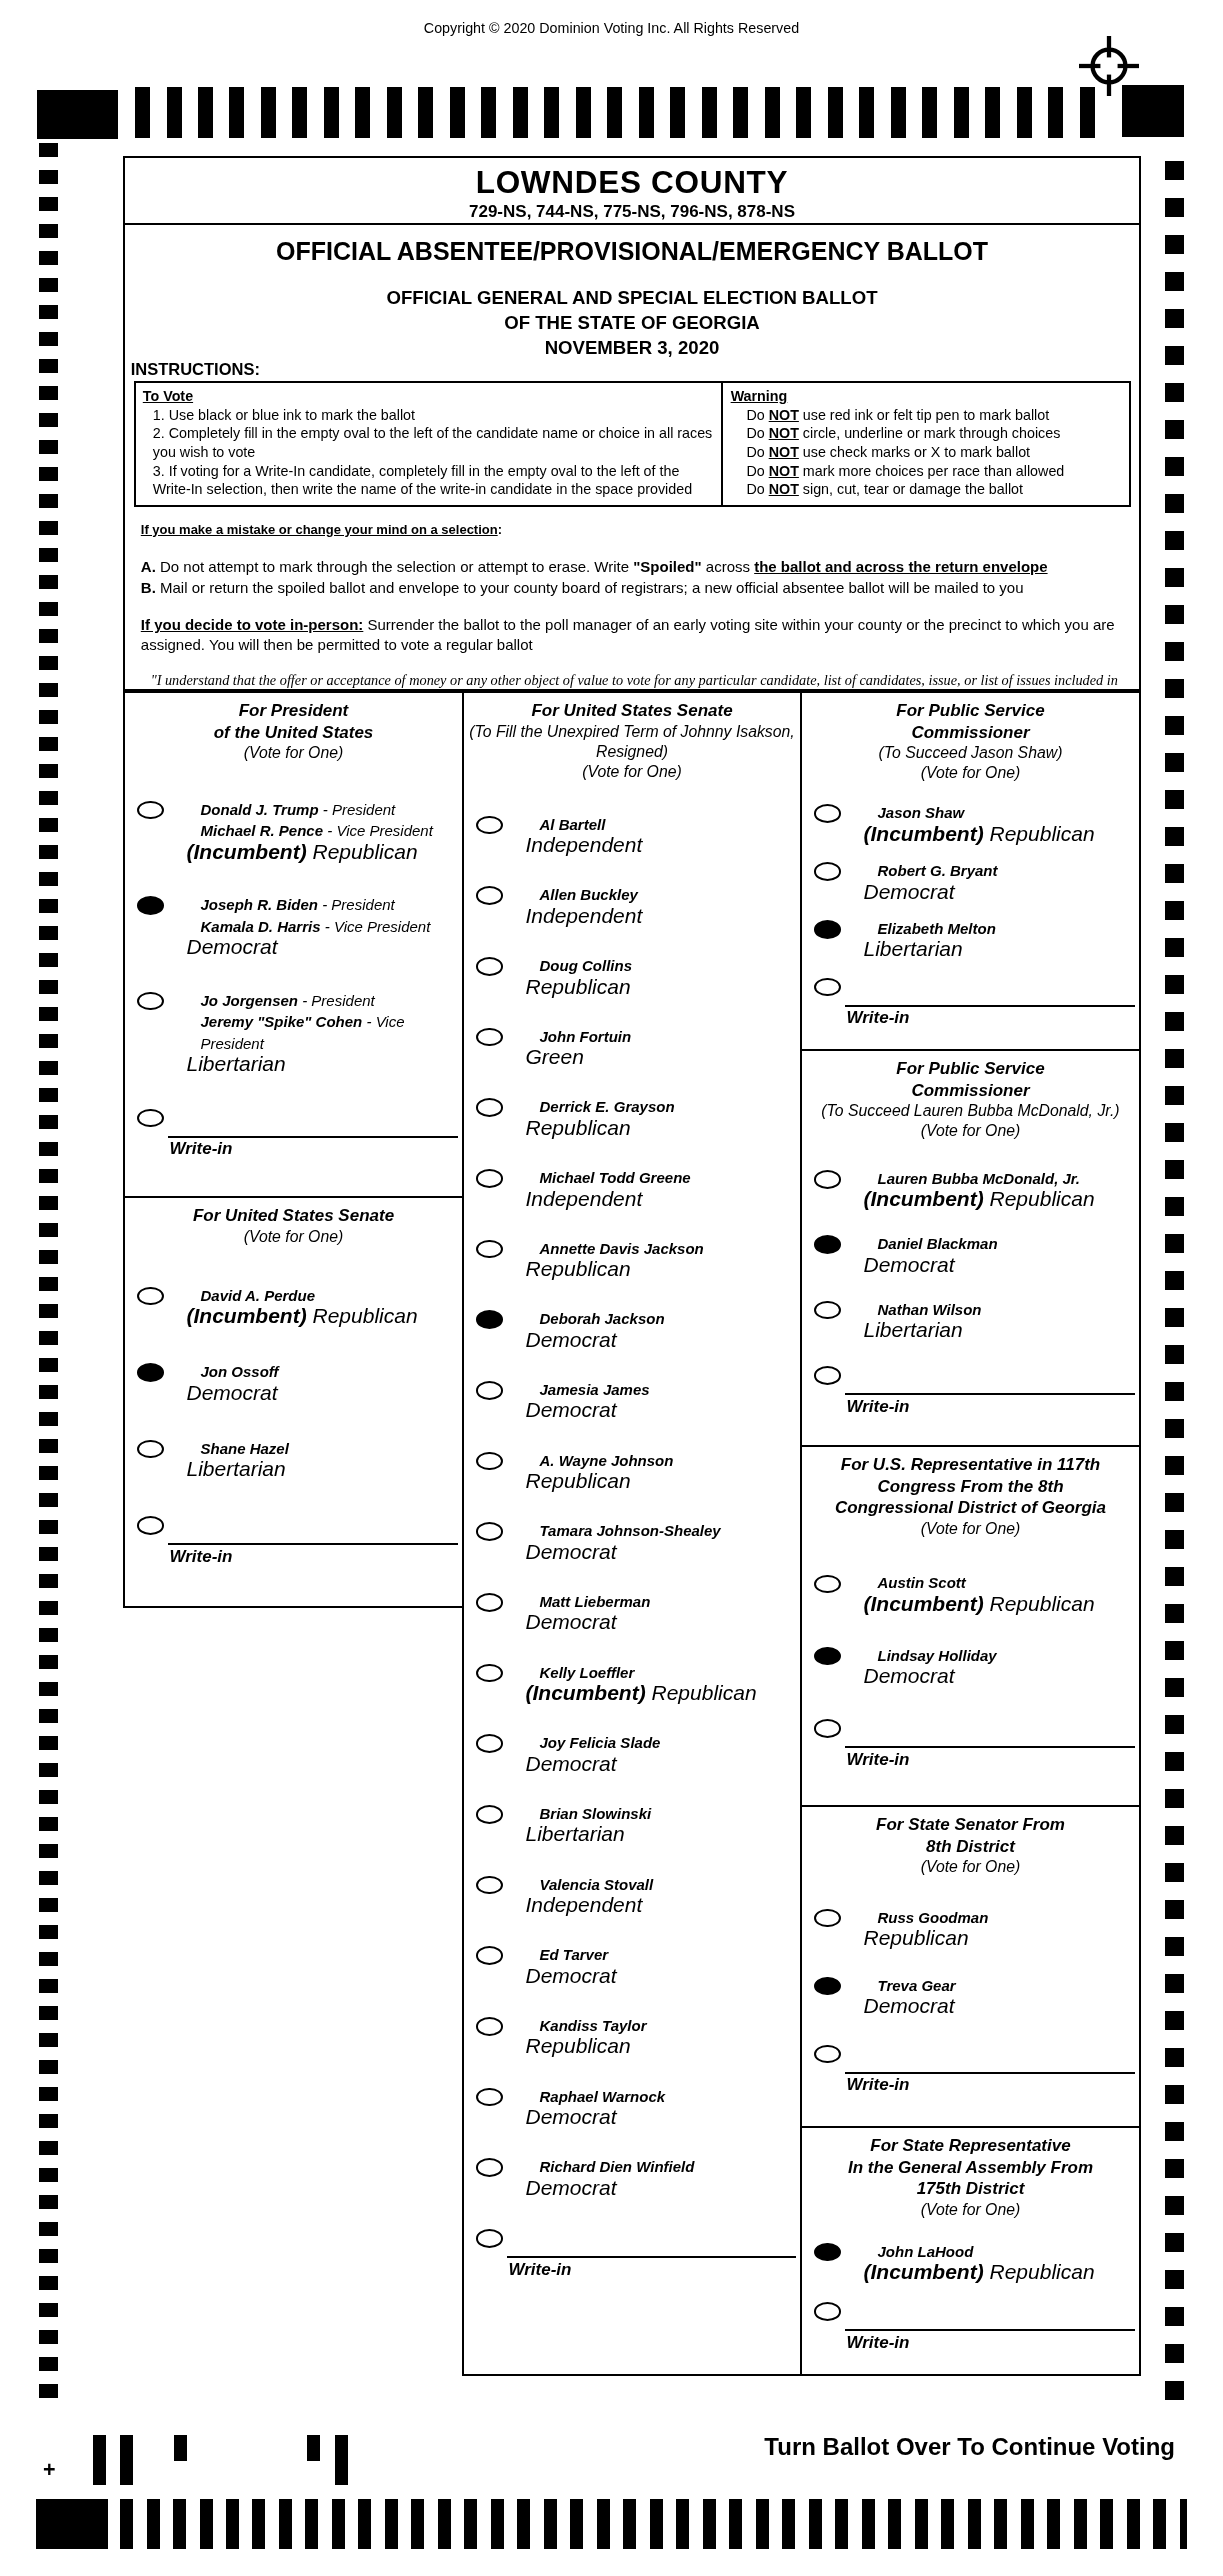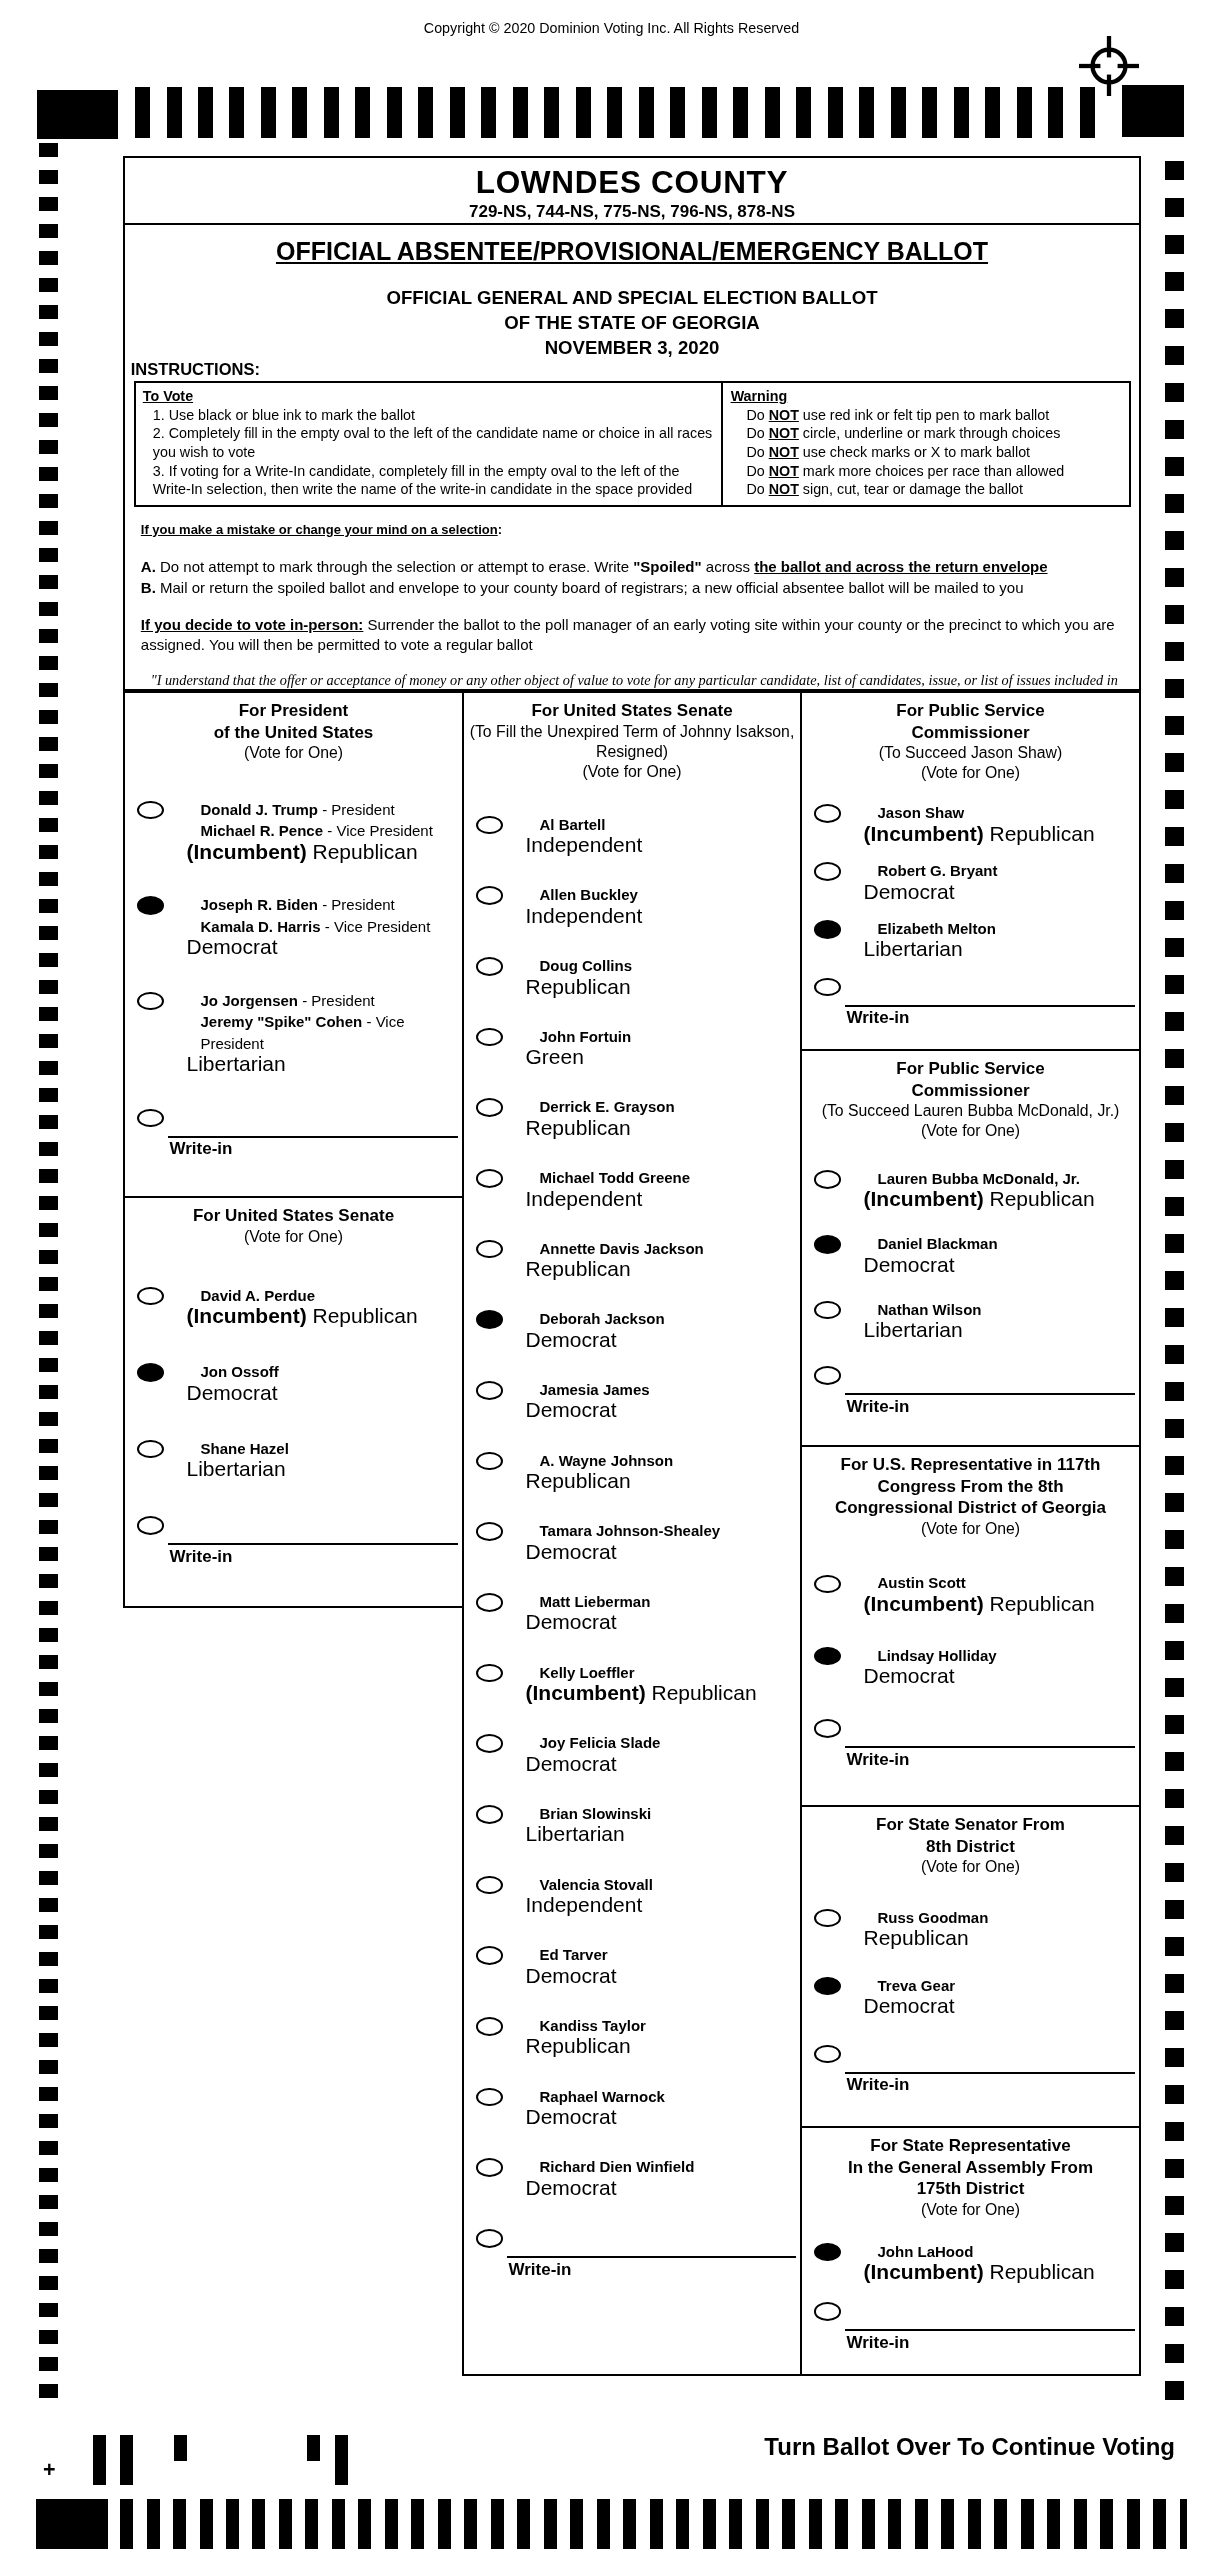--- a/index.html
+++ b/index.html
@@ -30,41 +30,41 @@
   .turn-text{left:645px;top:2433px;width:530px;text-align:right;
              font-size:24px;font-weight:bold;}
 
   
   .hdr-box{left:123px;top:156px;width:1018px;height:535px;border:2.1px solid #000;box-sizing:border-box;}
   .county-sec{position:absolute;left:0;top:0;width:100%;height:67px;border-bottom:2.1px solid #000;
               box-sizing:border-box;text-align:center;}
   .county{font-size:31.5px;font-weight:bold;margin-top:5.7px;letter-spacing:0.7px;}
   .precincts{font-size:17px;font-weight:bold;margin-top:1.4px;}
   .type-sec{position:absolute;left:0;top:69px;width:100%;text-align:center;}
-  .ballot-type{font-size:25px;font-weight:bold;margin-top:10px;text-decoration:underline;}
+  .ballot-type{font-size:25px;font-weight:bold;margin-top:10px;}
   .etitle{position:absolute;left:0;top:127px;width:100%;text-align:center;
           font-size:18.6px;font-weight:bold;line-height:25px;}
   .instr-label{position:absolute;left:5.7px;top:202px;font-size:16.5px;font-weight:bold;}
   .instr-box{position:absolute;left:8.6px;top:223px;width:997px;height:126px;border:2.1px solid #000;
              box-sizing:border-box;display:flex;}
   .instr-col{padding:4.3px 7.2px;font-size:14.3px;line-height:18.6px;box-sizing:border-box;}
   .instr-col.tv{width:59%;}
   .instr-col.wr{width:41%;border-left:2.1px solid #000;}
   .instr-title{font-weight:bold;text-decoration:underline;}
   .instr-item{padding-left:10px;}
   .wr .instr-item{padding-left:15.8px;}
   .mistake{position:absolute;left:15.8px;top:362px;width:987px;font-size:15px;line-height:20px;}
   .mk-head{font-size:13px;margin-bottom:17px;}
   .mk-line{margin-top:1.4px;}
   .mk-inperson{margin-top:17px;}
   .oath{margin-top:15.8px;text-align:center;font-style:italic;font-size:14.3px;line-height:19.3px;
         font-family:"Liberation Serif", serif;}
 
   
-  .col{position:absolute;border:2.1px solid #000;box-sizing:border-box;background:#fff;}
+  .col{position:absolute;border:2.1px solid #000;box-sizing:border-box;background:#fff;font-style:italic;}
   .col1{left:123px;top:691px;width:341px;height:917px;}
   .col2{left:462px;top:691px;width:340px;height:1685px;}
   .col3{left:800px;top:691px;width:341px;height:1685px;}
   .banner{height:61px;border-bottom:2.1px solid #000;box-sizing:border-box;text-align:center;
           font-size:22px;font-weight:bold;padding-top:15.8px;letter-spacing:0.7px;}
   .contest{display:flex;flex-direction:column;box-sizing:border-box;padding-top:7.2px;}
   .contest + .contest{border-top:2.1px solid #000;}
   .c-title{text-align:center;font-weight:bold;font-size:17px;line-height:21.5px;}
   .c-sub,.c-vote{text-align:center;font-size:15.8px;line-height:20px;}
   .cands{flex:1;display:flex;flex-direction:column;justify-content:space-evenly;padding:2.9px 0 4.3px;}

